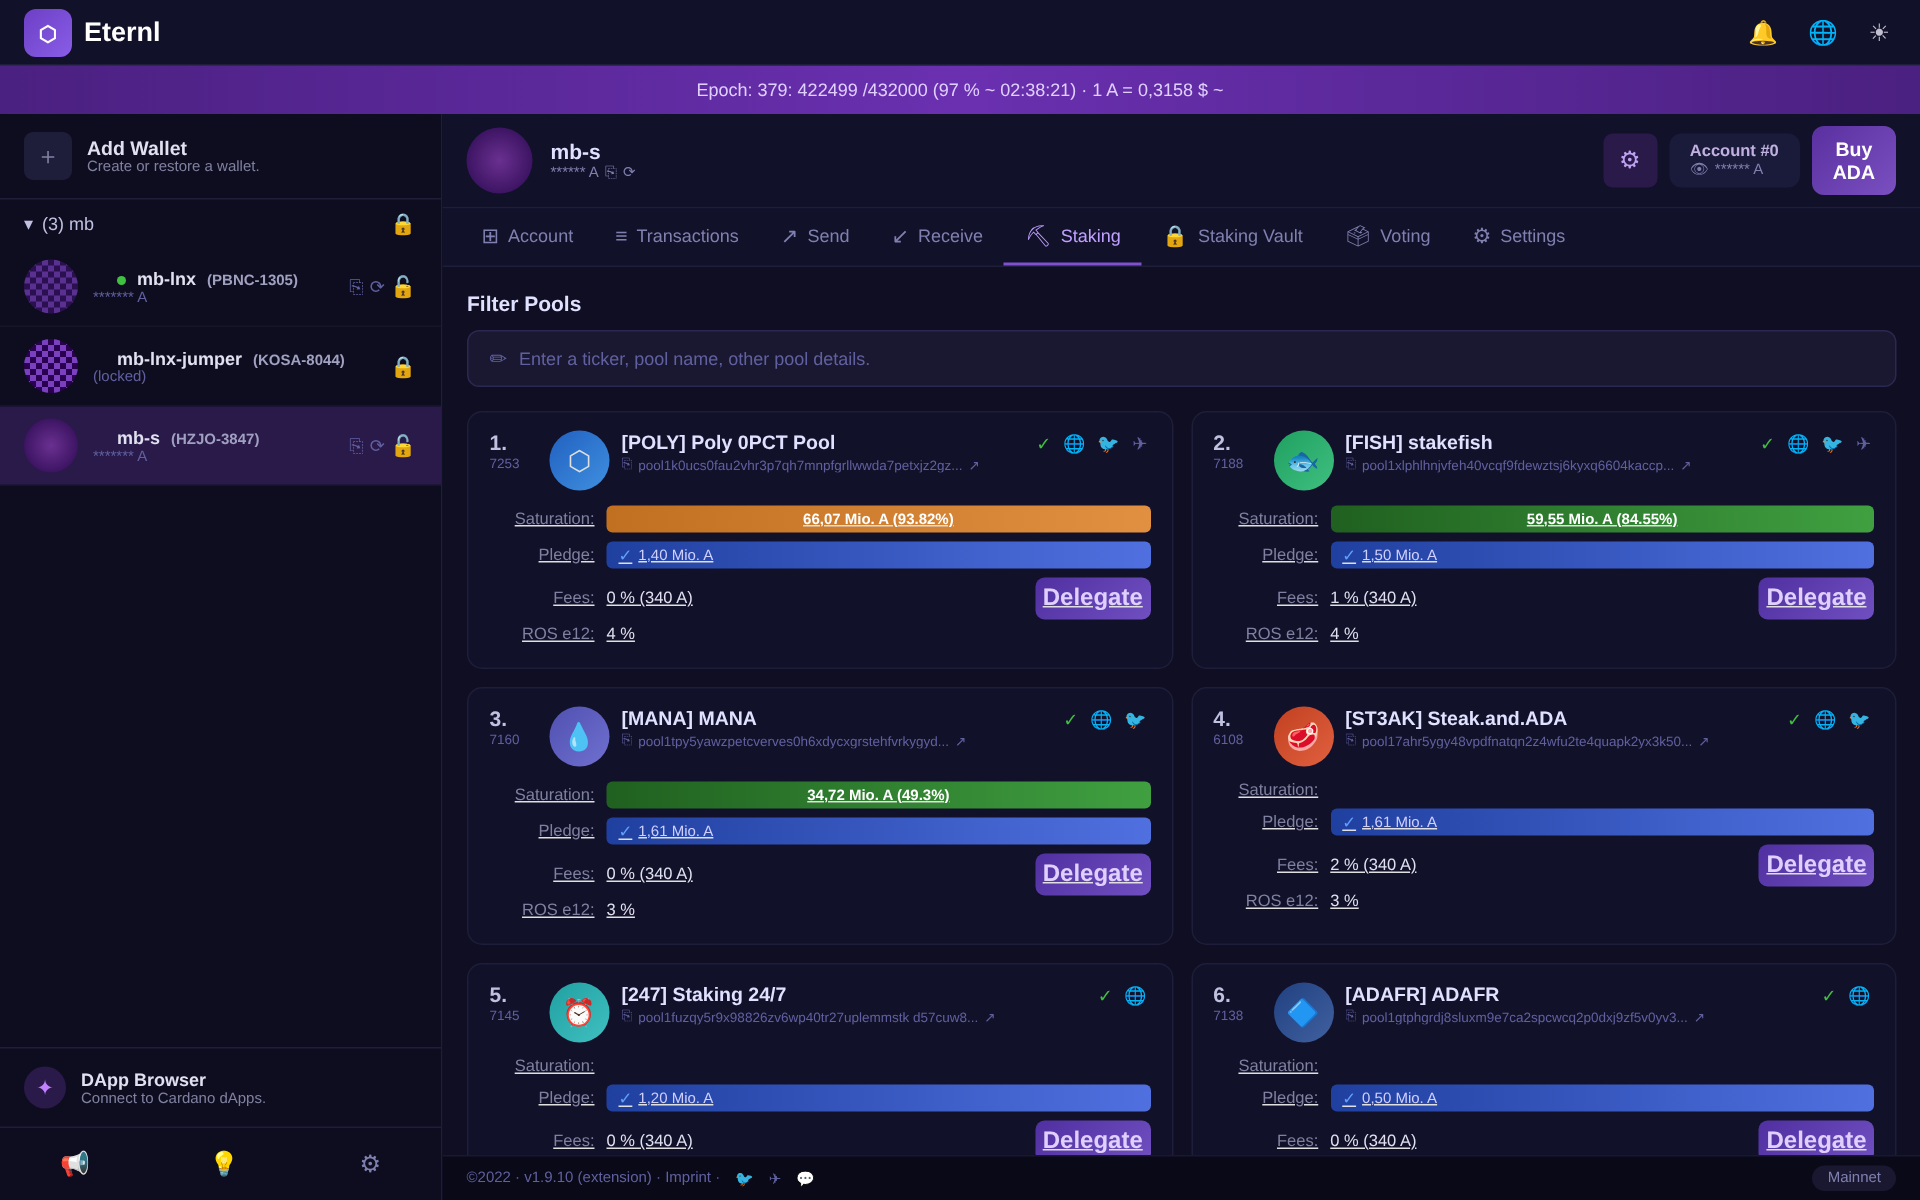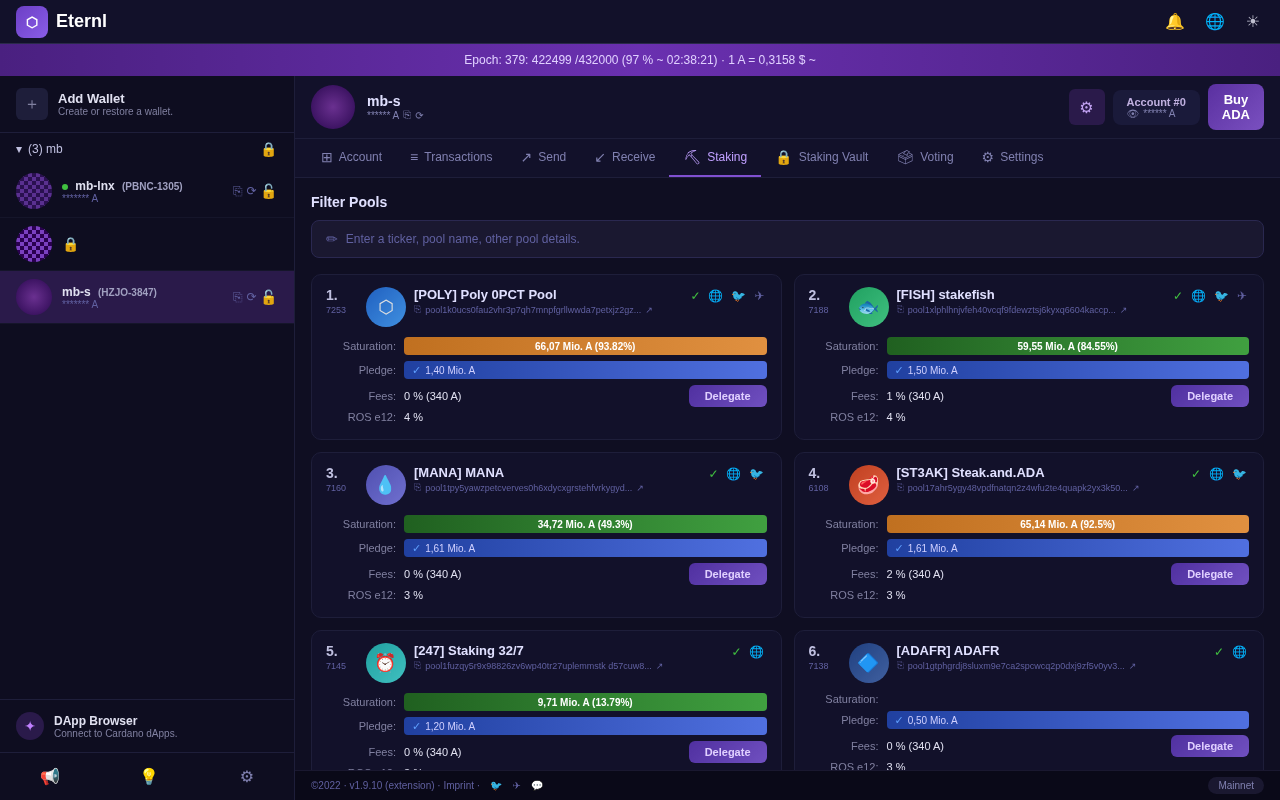--- a/index.html
+++ b/index.html
@@ -151,20 +151,21 @@
       background: radial-gradient(circle, #6a3090, #2a0850);
     }
     .wallet-info { flex: 1; min-width: 0; }
     .wallet-name {
       font-size: 12px;
       font-weight: 600;
       color: #e0e0f0;
       white-space: nowrap;
       overflow: hidden;
       text-overflow: ellipsis;
+      margin-left: 16px;
     }
     .wallet-name .pool-tag {
       font-size: 10px;
       color: #a0a0c0;
       margin-left: 4px;
     }
     .wallet-name .green-dot {
       display: inline-block;
       width: 6px;
       height: 6px;
@@ -445,21 +446,21 @@
     .pool-icon-btn {
       background: none;
       border: none;
       color: #6060a0;
       cursor: pointer;
       font-size: 12px;
       padding: 2px;
     }
     .pool-icon-btn.green { color: #40c040; }
 
-    .pool-stats { margin-top: 3px; }
+    .pool-stats { margin-top: 3px; text-decoration: underline; }
     .stat-row {
       display: flex;
       align-items: center;
       margin-bottom: 6px;
       gap: 8px;
     }
     .stat-label {
       color: #8080a0;
       font-size: 11px;
       min-width: 70px;
@@ -469,24 +470,24 @@
       display: flex;
       align-items: center;
       justify-content: space-between;
       margin-bottom: 4px;
     }
     .fees-left { display: flex; align-items: center; gap: 8px; }
     .delegate-btn {
       background: linear-gradient(135deg, #5030a0, #7050c0);
       border: none;
       color: #e0d0ff;
-      padding: 5px 16px;
+      padding: 5px 5px;
       border-radius: 6px;
       cursor: pointer;
-      font-size: 11px;
+      font-size: 16px;
       font-weight: 600;
     }
 
     
     .app-footer {
       background: #0a0918;
       border-top: 1px solid #1a1830;
       text-align: center;
       padding: 6px;
       font-size: 10px;
@@ -582,20 +583,27 @@
       </div>
       <div class="wallet-actions">
         <span style="color:#6060a0;font-size:12px">⎘</span>
         <span style="color:#6060a0;font-size:12px">⟳</span>
         <span class="wallet-lock">🔓</span>
       </div>
     </div>
 
     <div class="wallet-item">
       <div class="wallet-avatar" style="background: repeating-conic-gradient(#7a40c0 0% 25%, #2a0050 0% 50%) 0 0/8px 8px;"></div>
+      <div class="wallet-info">
+        <div class="wallet-name">
+          <span>mb-lnx-jumper</span>
+          <span class="pool-tag">(KOSA-8044)</span>
+        </div>
+        <div class="wallet-addr">(locked)</div>
+      </div>
       <div class="wallet-actions">
         <span class="wallet-lock red">🔒</span>
       </div>
     </div>
 
     <div class="wallet-item active">
       <div class="wallet-avatar swirl"></div>
       <div class="wallet-info">
         <div class="wallet-name">
           <span>mb-s</span>
@@ -885,25 +893,20 @@
         <div class="pool-icons">
           <button class="pool-icon-btn green">✓</button>
           <button class="pool-icon-btn">🌐</button>
           <button class="pool-icon-btn">🐦</button>
 
         </div>
       </div>
       <div class="pool-stats">
         <div class="stat-row">
           <span class="stat-label">Saturation:</span>
-          <div style="flex:1">
-            <div class="progress-bar-full" style="background: linear-gradient(90deg,#c07020,#e09040); width:100%">
-              65,14 Mio. A (92.5%)
-            </div>
-          </div>
         </div>
         <div class="stat-row">
           <span class="stat-label">Pledge:</span>
           <div style="flex:1">
             <div class="pledge-bar">
               <span class="check-circle">✓</span>
               1,61 Mio. A
             </div>
           </div>
         </div>
@@ -925,41 +928,36 @@
           <div class="pool-card">
       <div class="pool-card-header">
         <div class="pool-rank">
           <span class="rank-num">5.</span>
           <span class="rank-id">7145</span>
         </div>
         <div class="pool-logo" style="background: linear-gradient(135deg, #20a0a0, #40c0c0)">
           ⏰
         </div>
         <div class="pool-main-info">
-          <div class="pool-name">[247] Staking 32/7</div>
+          <div class="pool-name">[247] Staking 24/7</div>
           <div class="pool-addr">
             <span style="cursor:pointer">⎘</span>
             <span>pool1fuzqy5r9x98826zv6wp40tr27uplemmstk d57cuw8...</span>
             <span style="cursor:pointer">↗</span>
           </div>
         </div>
         <div class="pool-icons">
           <button class="pool-icon-btn green">✓</button>
           <button class="pool-icon-btn">🌐</button>
 
         </div>
       </div>
       <div class="pool-stats">
         <div class="stat-row">
           <span class="stat-label">Saturation:</span>
-          <div style="flex:1">
-            <div class="progress-bar-full" style="background: linear-gradient(90deg,#206020,#40a040); width:100%">
-              9,71 Mio. A (13.79%)
-            </div>
-          </div>
         </div>
         <div class="stat-row">
           <span class="stat-label">Pledge:</span>
           <div style="flex:1">
             <div class="pledge-bar">
               <span class="check-circle">✓</span>
               1,20 Mio. A
             </div>
           </div>
         </div>

